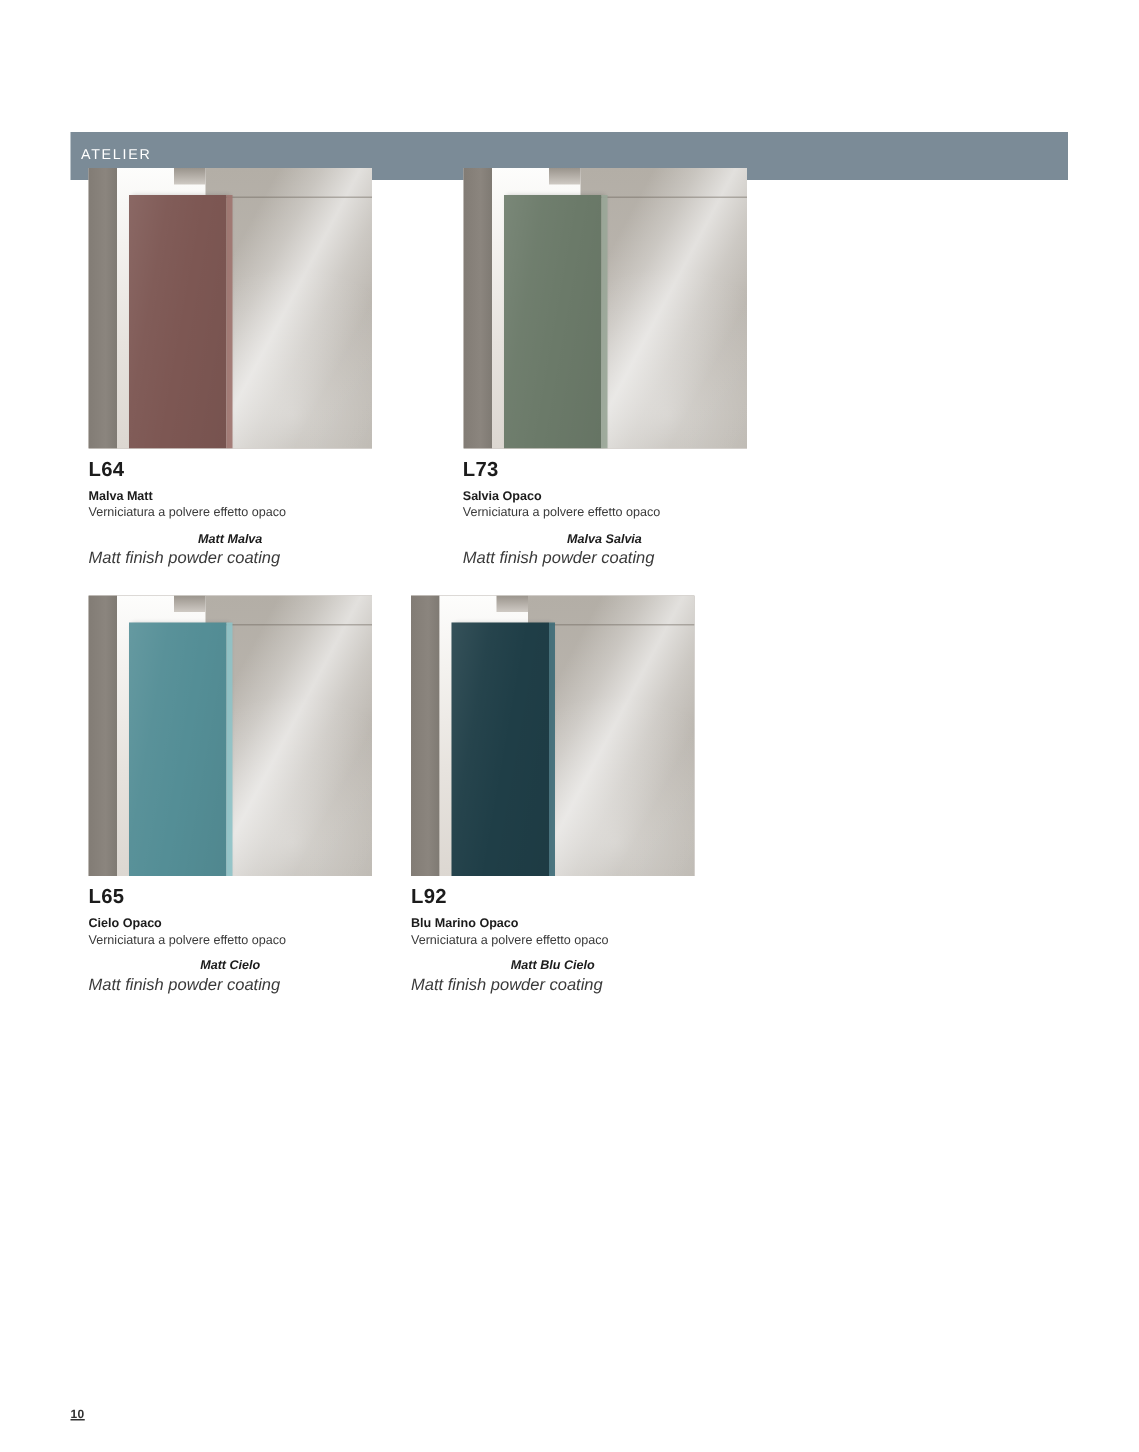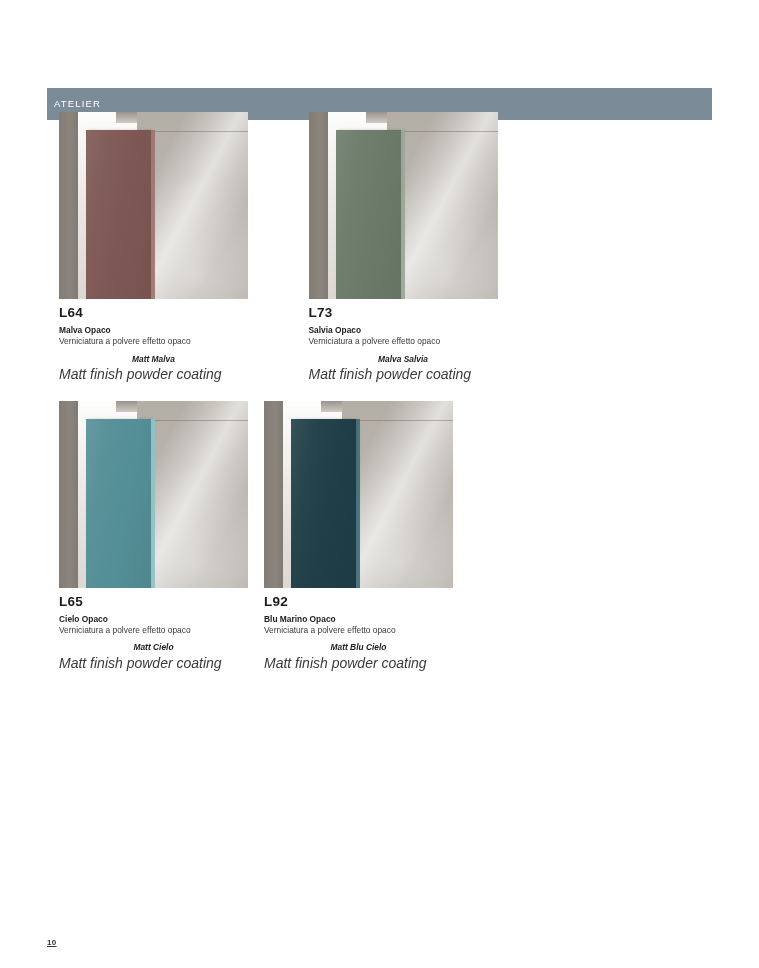--- a/index.html
+++ b/index.html
@@ -44,21 +44,21 @@
     display: flex;
     flex-wrap: wrap;
     gap: 0;
   }
   .card {
     width: 189px;
     margin-right: 48.5px;
     margin-bottom: 17px;
     padding-left: 12px;
   }
-  .card:nth-child(3n) { margin-right: 4px; }
+  .card:nth-child(3n) { margin-right: 14px; }
 
   
   .swatch {
     position: relative;
     width: 189px;
     height: 187px;
     overflow: hidden;
     background: #b8b2ab;
   }
   
@@ -167,21 +167,21 @@
   .name-en {
     font-size: 8.4px;
     font-weight: 700;
     font-style: italic;
     color: #1c1c1c;
     line-height: 1.35;
     margin: 0;
     text-align: center;
   }
   .desc-en {
-    font-size: 14px;
+    font-size: 11px;
     font-weight: 400;
     font-style: italic;
     color: #3a3a3a;
     line-height: 1.35;
     margin: 0;
   }
 
   
   .page-number {
     position: absolute;
@@ -210,21 +210,21 @@
         <div class="jamb-light"></div>
         <div class="jamb-cap"></div>
         <div class="panel" style="--panel-color:#7d5753;--panel-edge:#a07570">
           <div class="panel-face"></div>
           <div class="panel-sheen"></div>
           <div class="panel-edge"></div>
         </div>
       </div>
       <div class="caption">
         <p class="code">L64</p>
-        <p class="name-it">Malva Opaco</p>
+        <p class="name-it">Malva Matt</p>
         <p class="desc-it">Verniciatura a polvere effetto opaco</p>
         <p class="name-en">Matt Malva</p>
         <p class="desc-en">Matt finish powder coating</p>
       </div>
     </div>
     <div class="card">
       <div class="swatch">
         <div class="wall"></div>
         <div class="wall-seam"></div>
         <div class="jamb-dark"></div>

